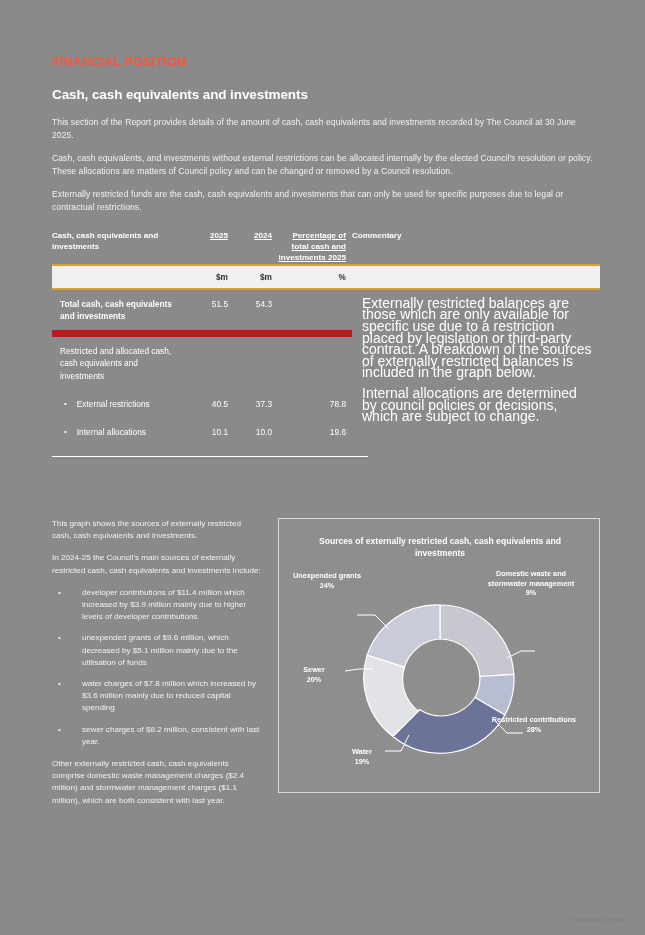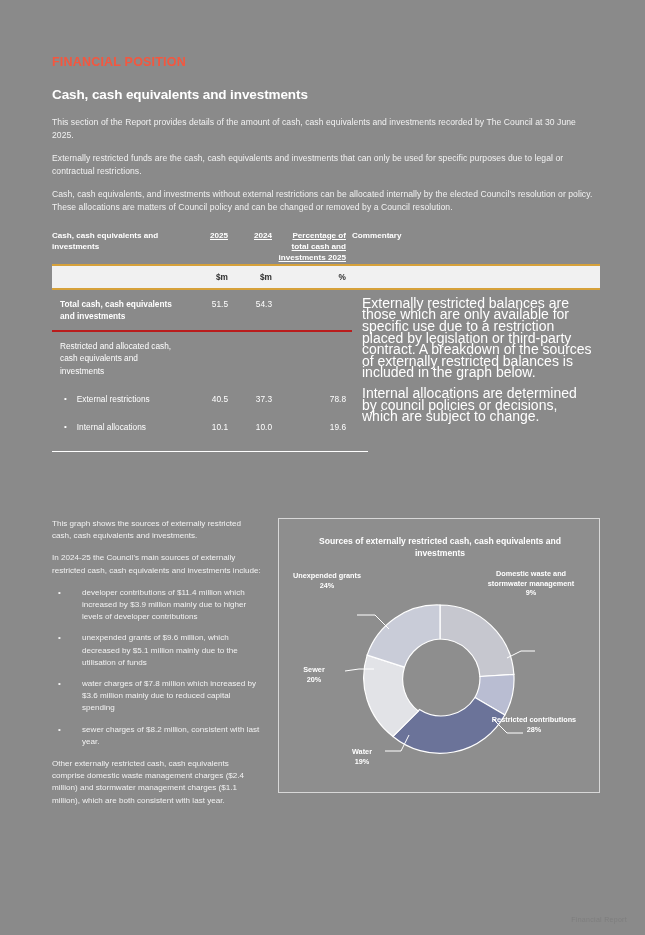--- a/index.html
+++ b/index.html
@@ -98,21 +98,21 @@
     padding: 8px 6px 8px 0;
   }
   tr.row td.lbl { padding-left: 8px; font-weight: bold; }
   tr.row td.num { text-align: right; }
   tr.row td.comm {
     padding-left: 10px;
     font-weight: normal;
     font-size: 14px;
     line-height: 11.6px;
   }
-  tr.sep td { border-top: 2px solid #b91c1c; }
+  tr.sep td { border-top: 7px solid #b91c1c; }
   td.subhead { font-weight: normal !important; }
   td.bullet-cell {
     padding-left: 8px !important;
     font-weight: normal !important;
   }
   .bullet-row-label {
     display: flex;
     gap: 10px;
     padding-left: 4px;
   }
@@ -214,22 +214,22 @@
 
 <div class="page">
 
   <div class="content">
 
     <div class="section-title">FINANCIAL POSITION</div>
 
     <h1 class="heading">Cash, cash equivalents and investments</h1>
 
     <p class="body-text">This section of the Report provides details of the amount of cash, cash equivalents and investments recorded by The Council at 30 June 2025.</p>
+    <p class="body-text">Cash, cash equivalents, and investments without external restrictions can be allocated internally by the elected Council's resolution or policy. These allocations are matters of Council policy and can be changed or removed by a Council resolution.</p>
     <p class="body-text">Externally restricted funds are the cash, cash equivalents and investments that can only be used for specific purposes due to legal or contractual restrictions.</p>
-    <p class="body-text">Cash, cash equivalents, and investments without external restrictions can be allocated internally by the elected Council's resolution or policy. These allocations are matters of Council policy and can be changed or removed by a Council resolution.</p>
 
     <div class="table-wrap">
       <table class="fin">
         <colgroup>
           <col class="c-label">
             <col class="c-2025">
             <col class="c-2024">
             <col class="c-pct">
             <col class="c-comm">
         </colgroup>

